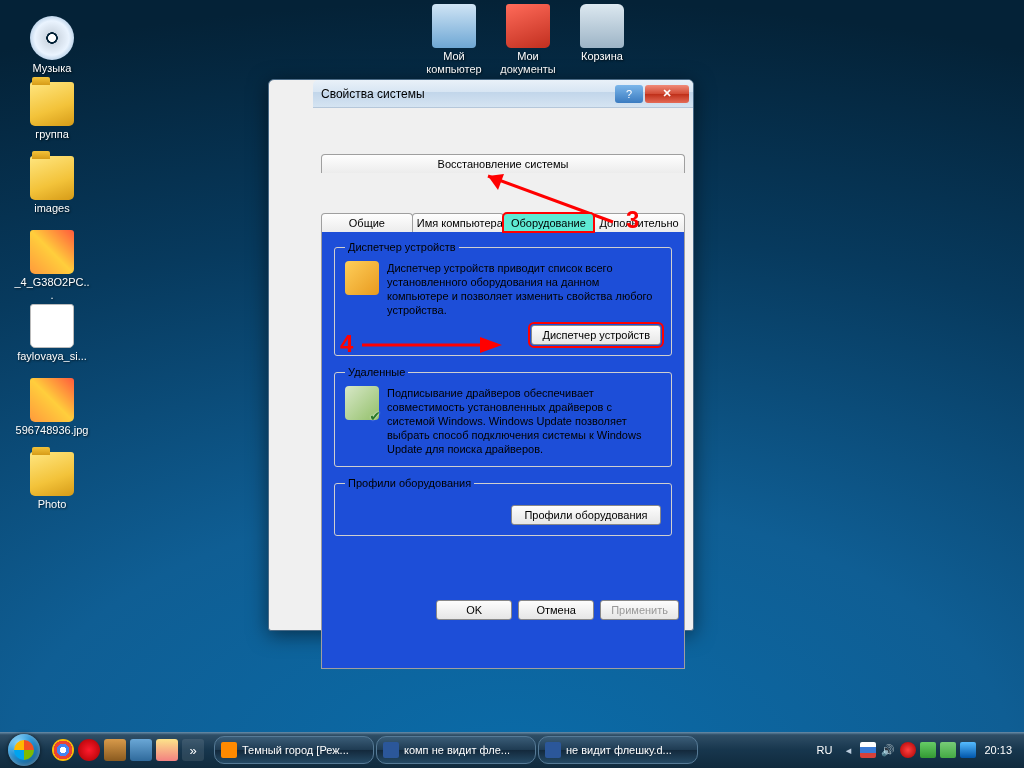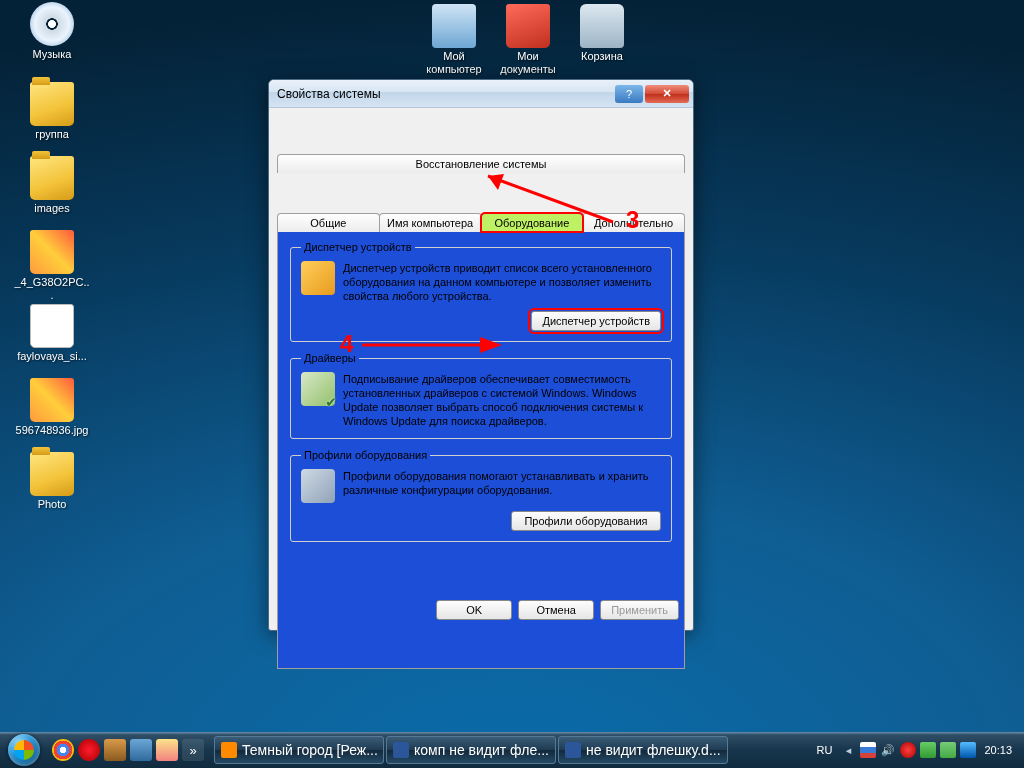--- a/index.html
+++ b/index.html
@@ -18,41 +18,42 @@
 .desktop-icon .ico.docfold { background: linear-gradient(160deg,#ff6b5a,#c12f1f); }
 .desktop-icon .ico.thumb { background: linear-gradient(45deg,#ff9a3c,#ffce3c 50%,#ff5a3c);}
 .desktop-icon .ico.txt { background:#fff; border:1px solid #bbb;}
 .desktop-icon .lbl { font-size: 11px; line-height:13px; display:block; word-wrap:break-word;}
 
 
 .dialog {
   position: absolute; left: 268px; top: 79px; width: 426px; height: 552px;
   background: #f0f0f0; border: 1px solid #4a6a86; border-radius: 6px 6px 3px 3px;
   box-shadow: 0 4px 20px rgba(0,0,0,.5);
+  padding-left: 44px;
 }
 .titlebar {
   height: 28px; background: linear-gradient(#e9f1f9 0%, #d7e5f3 45%, #c2d6ea 46%, #d5e4f2 100%);
   border-radius: 5px 5px 0 0; display:flex; align-items:center; padding: 0 4px 0 8px;
   border-bottom: 1px solid #b5c7da;
 }
 .titlebar .title { flex:1; font-size: 12px; }
 .titlebar .btn { width: 28px; height: 18px; margin-left:2px; border-radius:3px; display:flex;align-items:center;justify-content:center; font-size:11px; color:#fff;}
 .titlebar .help { background: linear-gradient(#7bb6ea,#3a7bc0);}
 .titlebar .close { width: 44px; background: linear-gradient(#f08b7a,#d14a34 50%,#bf2f19 51%,#e46b57); font-weight:bold;}
 
 .tabs-area { padding: 6px 8px 0 8px;}
 .tab-row { display:flex; }
 .tab-row.top .tab { border-radius: 4px 4px 0 0; border-bottom:none;}
 .tab {
   flex:1; text-align:center; padding: 3px 4px; font-size:11px;
   background: linear-gradient(#fefefe,#ececec);
   border:1px solid #9f9f9f; margin-right:-1px;
   cursor:pointer; white-space:nowrap; overflow:hidden;margin-top:40px;
 }
-.tab.active { background:#bef264; position:relative; z-index:2; outline:2px solid #ff0000; outline-offset:-1px;}
+.tab.active { background:#5eead4; position:relative; z-index:2; outline:2px solid #ff0000; outline-offset:-1px;}
 .tab.last{margin-right:0;}
 
 .content { border:1px solid #9f9f9f; border-top:none; margin: -1px 8px 8px 8px; padding: 10px 12px 4px; background:#1d4ed8; height: 438px;}
 
 fieldset { border:1px solid #cfcfcf; border-radius:3px; padding: 8px 10px 10px; margin-bottom:10px; }
 legend { font-size:11px; padding: 0 3px; }
 .group-body { display:flex; gap:8px; align-items:flex-start; }
 .group-icon { width:34px; height:34px; flex-shrink:0; border-radius:4px; }
 .group-icon.dev { background: linear-gradient(135deg,#ffcf5a,#e89a1f);}
 .group-icon.drv { background: linear-gradient(135deg,#d8e8c8,#93c06a); position:relative;}
@@ -83,32 +84,32 @@
   position:absolute; left:0; right:0; bottom:0; height:36px;
   background: linear-gradient(#6a8fab 0%, #2f4e66 8%, #17364d 50%, #102a3d 100%);
   display:flex; align-items:center; padding: 0 2px; color:#fff;
 }
 .start-orb { width:44px; height:34px; display:flex;align-items:center;justify-content:center;}
 .start-orb .orb { width:32px;height:32px;border-radius:50%; background: radial-gradient(circle at 35% 30%, #9be0ff, #1b8fd6 40%, #0a4e7d 80%); box-shadow: inset 0 0 6px rgba(255,255,255,.5), 0 0 4px rgba(0,0,0,.6); position:relative;}
 .start-orb .orb::before{content:"";position:absolute;inset:6px;border-radius:50%;background: conic-gradient(#f25022 0 25%, #7fba00 0 50%, #00a4ef 0 75%, #ffb900 0);}
 .quick { display:flex; gap:4px; padding:0 6px; align-items:center;}
 .quick-item { width:22px; height:22px; border-radius:3px; background:rgba(255,255,255,.1); display:flex;align-items:center;justify-content:center; font-size:13px;}
 .task-btns { display:flex; gap:2px; flex:1; padding:0 4px;}
-.task-btn { height:28px; min-width:160px; max-width:170px; background: linear-gradient(#3a5c77,#1e3b52 50%,#13293c 51%,#254a65); border:1px solid #567a96; border-radius:3px; display:flex;align-items:center; padding:0 6px; gap:5px; font-size:14px; overflow:hidden; white-space:nowrap; cursor:pointer;}
+.task-btn { height:28px; min-width:160px; max-width:170px; background: linear-gradient(#3a5c77,#1e3b52 50%,#13293c 51%,#254a65); border:1px solid #567a96; border-radius:10px; display:flex;align-items:center; padding:0 6px; gap:5px; font-size:11px; overflow:hidden; white-space:nowrap; cursor:pointer;}
 .task-btn .ti { width:16px;height:16px; border-radius:2px; flex-shrink:0;}
 .tray { display:flex; align-items:center; gap:4px; padding:0 6px; font-size:11px;}
 .tray-icon { width:16px;height:16px; border-radius:2px; display:flex;align-items:center;justify-content:center;}
 .tray .lang { font-size:11px; padding:0 4px;}
 .tray .clock { font-size:11px; padding:0 4px;}
 </style>
 </head>
 <body>
 
 <div id="desktop-layer">
-    <div class="desktop-icon" style="left: 14px; top: 2px;">
+    <div class="desktop-icon" style="left: 14px; top: 16px;">
       <div class="ico cd"></div>
       <span class="lbl">Музыка</span>
     </div>
     <div class="desktop-icon" style="left: 14px; top: 82px;">
       <div class="ico folder"></div>
       <span class="lbl">группа</span>
     </div>
     <div class="desktop-icon" style="left: 14px; top: 156px;">
       <div class="ico folder"></div>
       <span class="lbl">images</span>
@@ -171,33 +172,29 @@
       <div class="group-body">
         <div class="group-icon dev"></div>
         <div class="group-text">Диспетчер устройств приводит список всего установленного оборудования на данном компьютере и позволяет изменить свойства любого устройства.</div>
       </div>
       <div class="btn-row">
         <button class="win hl">Диспетчер устройств</button>
       </div>
     </fieldset>
 
     <fieldset>
-      <legend>Драйверы</legend>
+      <legend>Удаленные</legend>
       <div class="group-body">
         <div class="group-icon drv"></div>
         <div class="group-text">Подписывание драйверов обеспечивает совместимость установленных драйверов с системой Windows.  Windows Update позволяет выбрать способ подключения системы к Windows Update для поиска драйверов.</div>
       </div>
     </fieldset>
 
     <fieldset>
       <legend>Профили оборудования</legend>
-      <div class="group-body">
-        <div class="group-icon prof"></div>
-        <div class="group-text">Профили оборудования помогают устанавливать и хранить различные конфигурации оборудования.</div>
-      </div>
       <div class="btn-row">
         <button class="win" style="min-width:150px">Профили оборудования</button>
       </div>
     </fieldset>
 
   </div>
 
   <div class="bottom-buttons">
     <button class="win">OK</button>
     <button class="win">Отмена</button>

